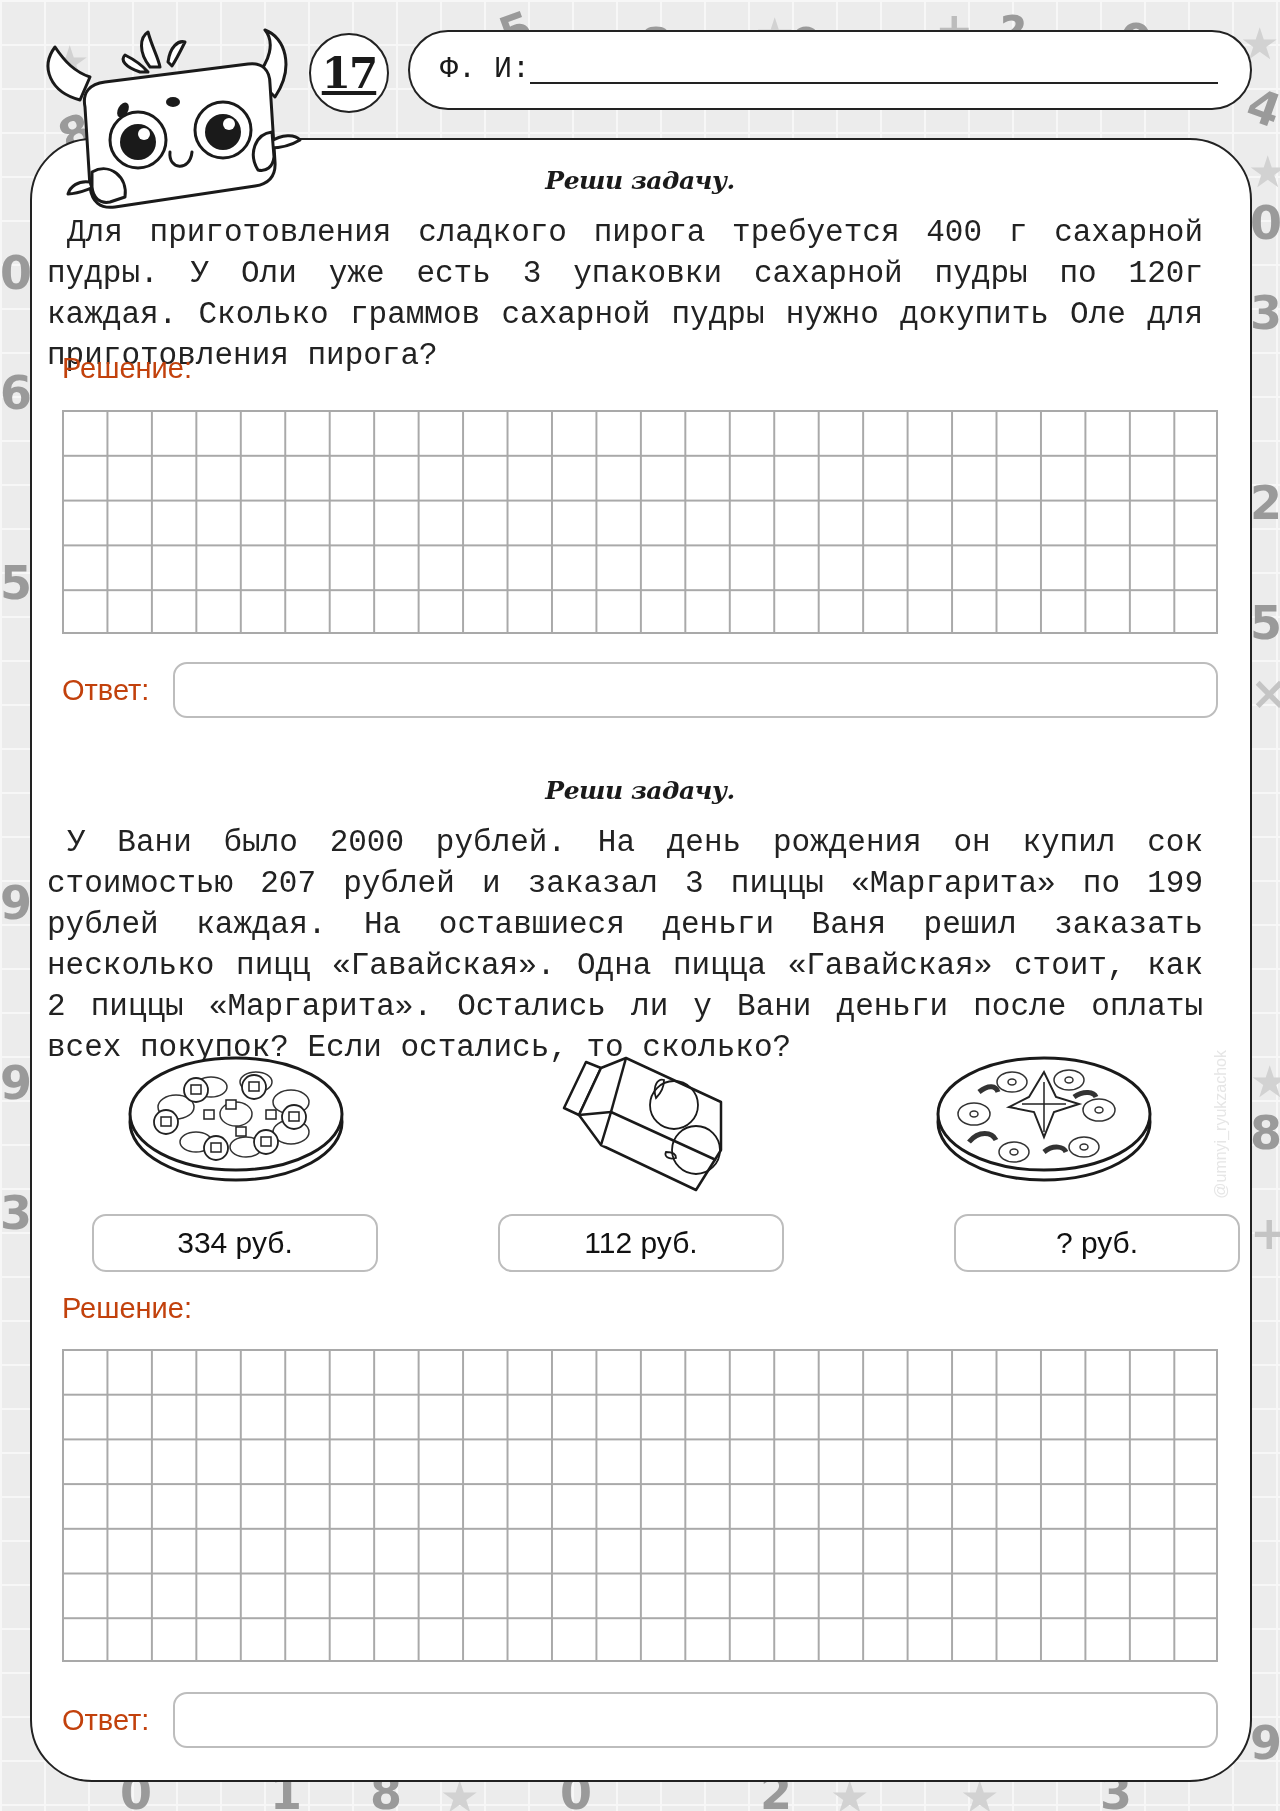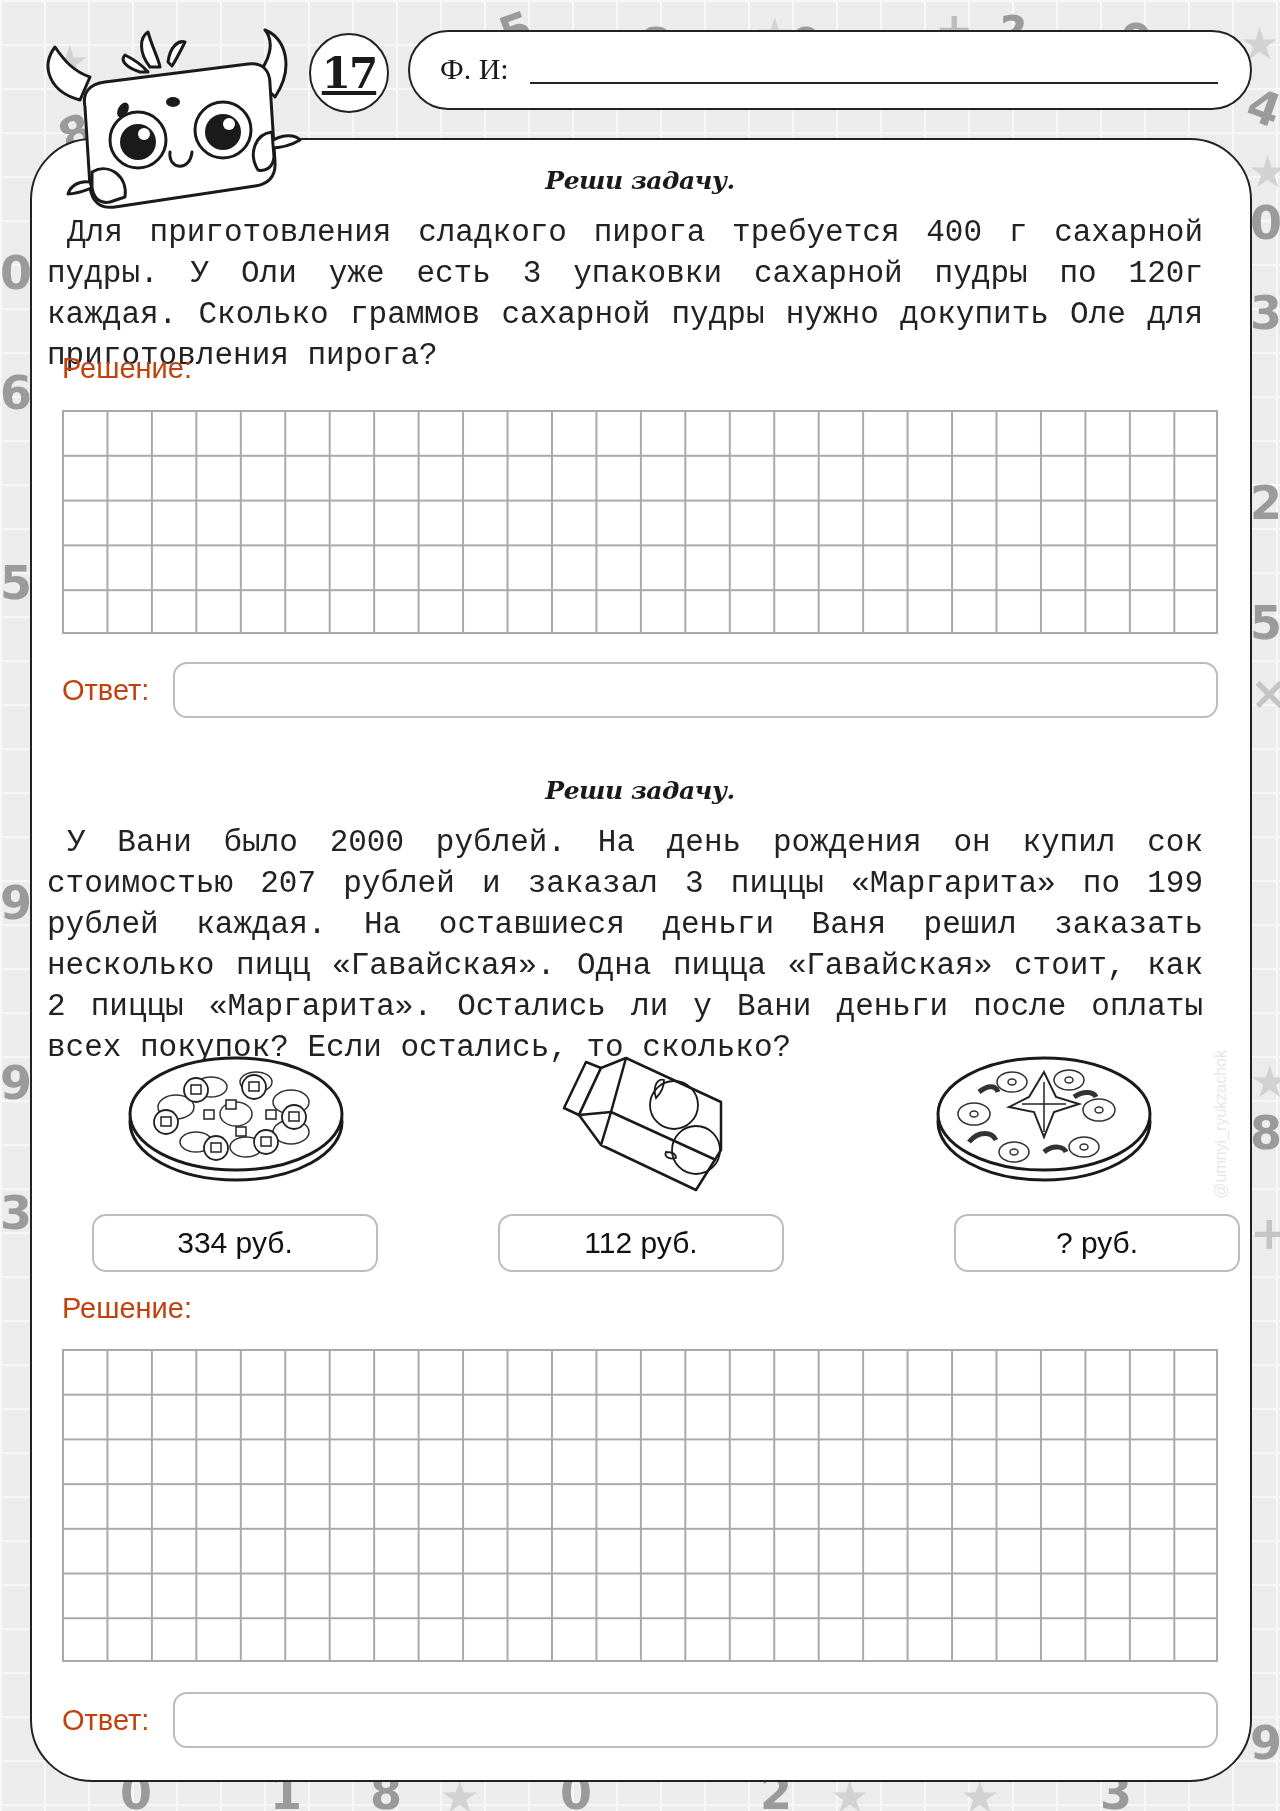--- a/index.html
+++ b/index.html
@@ -29,21 +29,21 @@
     position:absolute; left:309px; top:33px; width:76px; height:76px;
     border:2px solid #222; border-radius:50%; background:#fff; z-index:2;
     display:flex; align-items:center; justify-content:center;
     font-family:"DejaVu Serif", serif; font-weight:bold; font-size:42px; letter-spacing:-2px;text-decoration:underline;
   }
   .name-pill {
     position:absolute; left:408px; top:30px; width:840px; height:76px;
     border:2px solid #222; border-radius:40px; background:#fff; z-index:2;
   }
   .name-label {
-    position:absolute; left:30px; top:20px; font-size:30px; font-family:Liberation Serif, serif;
+    position:absolute; left:30px; top:20px; font-size:30px; font-family:Liberation Mono, monospace;
   }
   .name-line {
     position:absolute; left:120px; right:32px; top:50px; border-top:2px solid #222;
   }
 
   .card {
     position:absolute; left:30px; top:138px; width:1218px; height:1640px;
     background:#fff; border:2px solid #222; border-radius:62px; z-index:1;
   }
 

